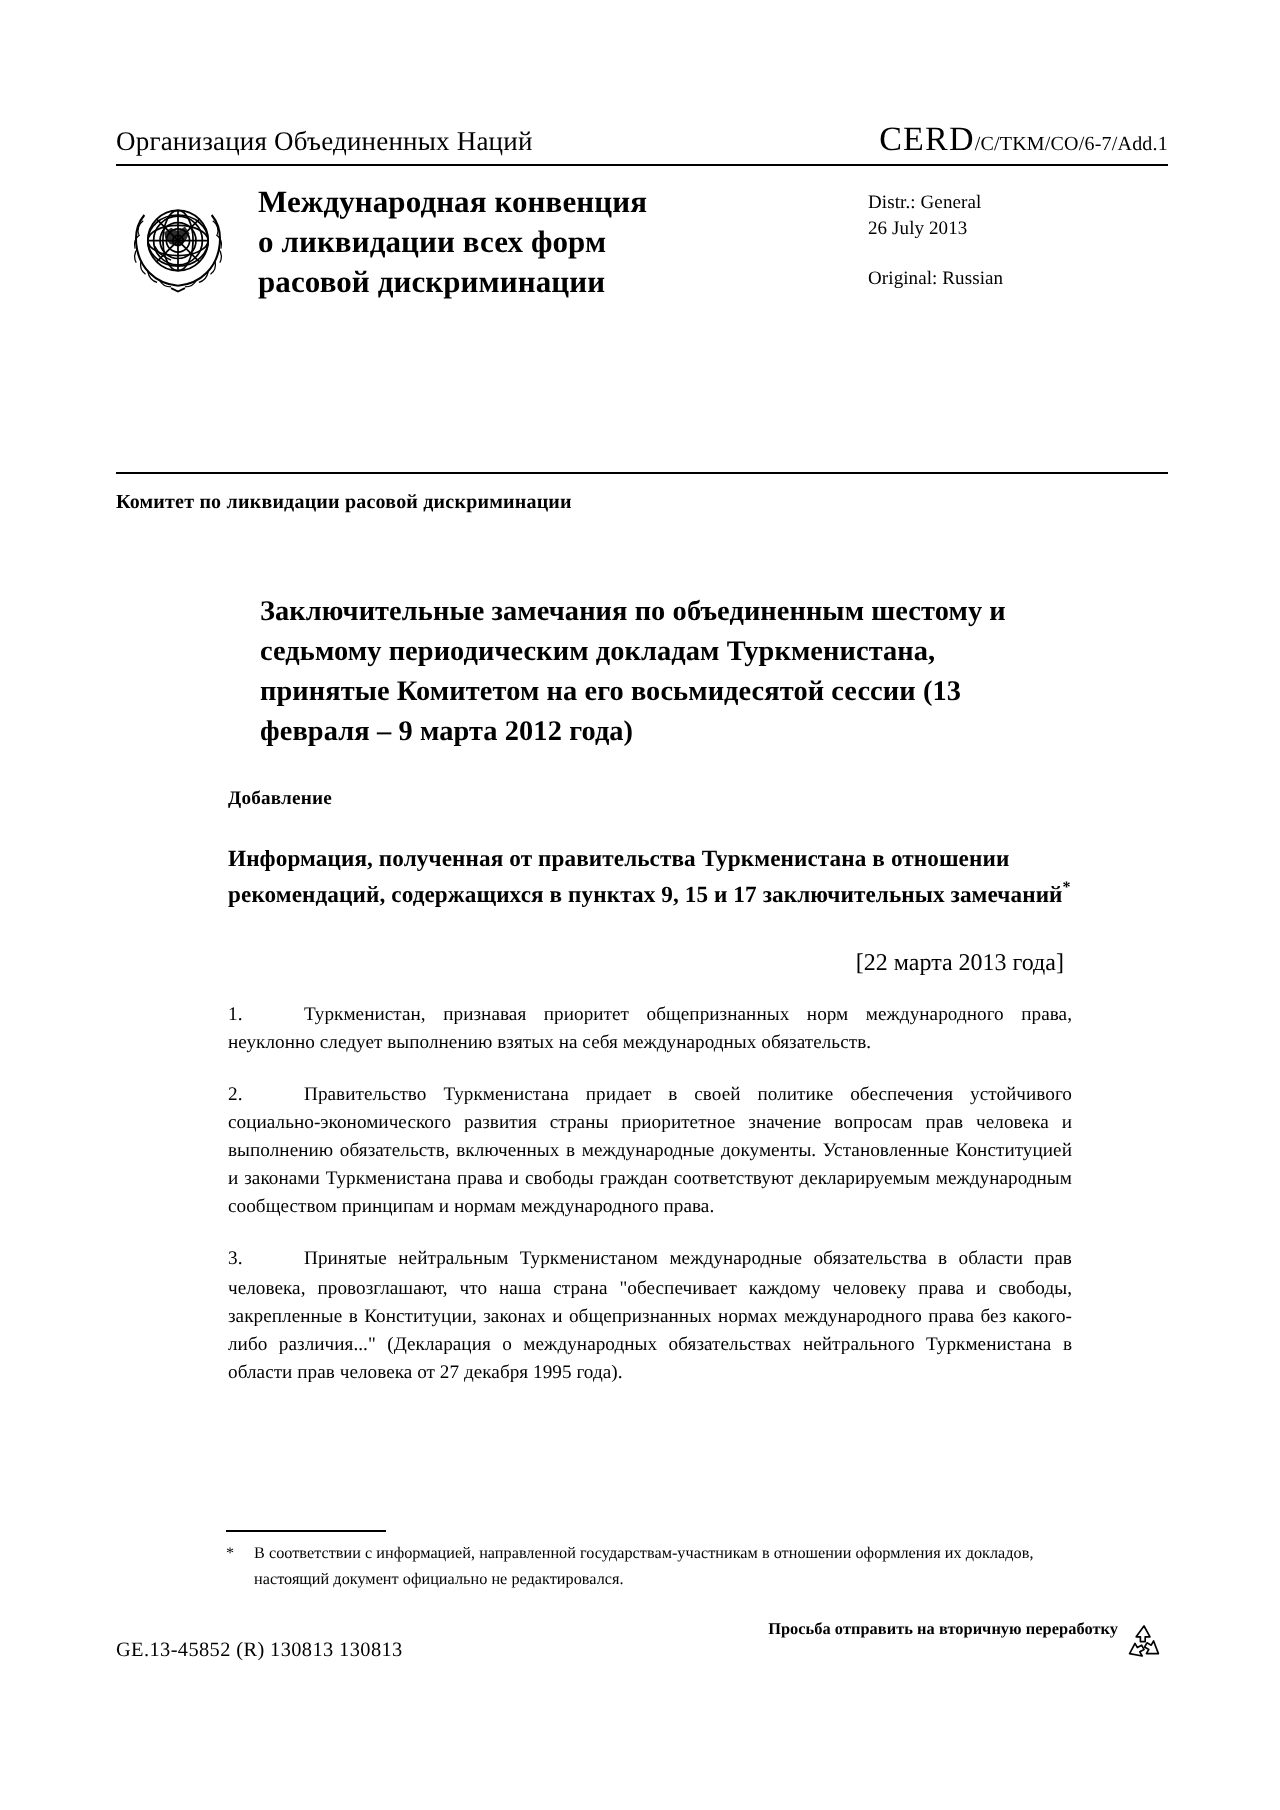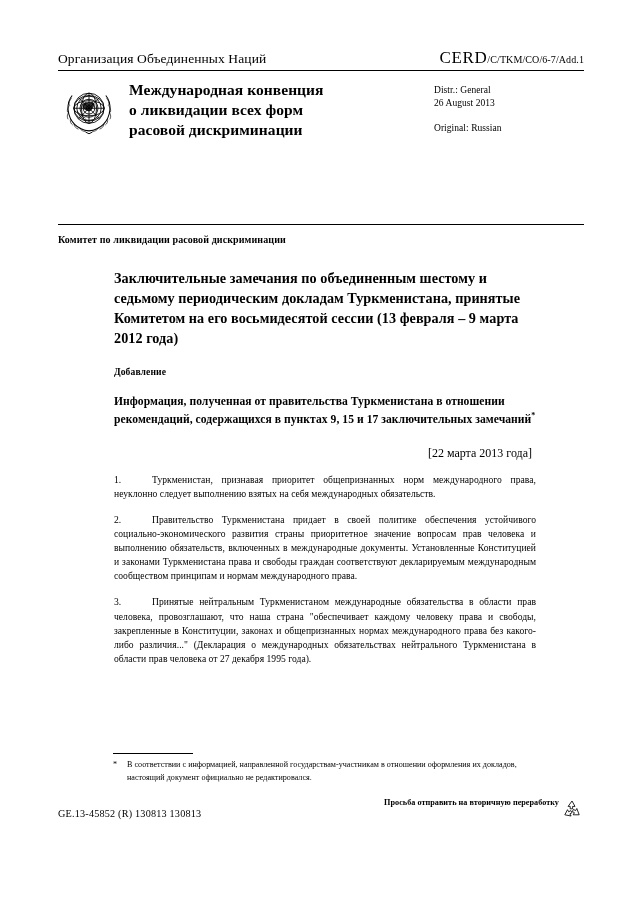--- a/index.html
+++ b/index.html
@@ -11,21 +11,21 @@
   body {
     width: 640px;
     height: 905px;
     font-family: "Liberation Serif", "DejaVu Serif", serif;
     color: #000000;
     position: relative;
     overflow: hidden;
   }
   .page {
     position: absolute;
-    left: 0; top: 0;
+    left: 0; top: 12px;
     width: 640px;
     height: 877px;
     box-sizing: border-box;
   }
 
   
   .masthead {
     position: absolute;
     left: 58px;
     top: 48px;
@@ -115,21 +115,21 @@
     position: absolute;
     left: 114px;
     top: 268px;
     width: 422px;
   }
   .doc-title {
     font-weight: bold;
     font-size: 14.2px;
     line-height: 1.42;
     letter-spacing: 0.05px;
-    margin: 0;
+    margin: 16px;
   }
   .addendum {
     font-weight: bold;
     font-size: 9.6px;
     margin-top: 17px;
     letter-spacing: 0.1px;
   }
   .subtitle {
     font-weight: bold;
     font-size: 11.6px;
@@ -284,21 +284,21 @@
       </div>
 
       <div class="conv-title">
         <div>Международная конвенция</div>
         <div>о ликвидации всех форм</div>
         <div>расовой дискриминации</div>
       </div>
 
       <div class="distr-block">
         <div>Distr.: General</div>
-        <div>26 August 2013</div>
+        <div>26 July 2013</div>
         <div class="distr-gap"></div>
         <div>Original: Russian</div>
       </div>
 
     </div>
   </div>
 
   <div class="rule-mid"></div>
 
   <div class="committee">Комитет по ликвидации расовой дискриминации</div>

